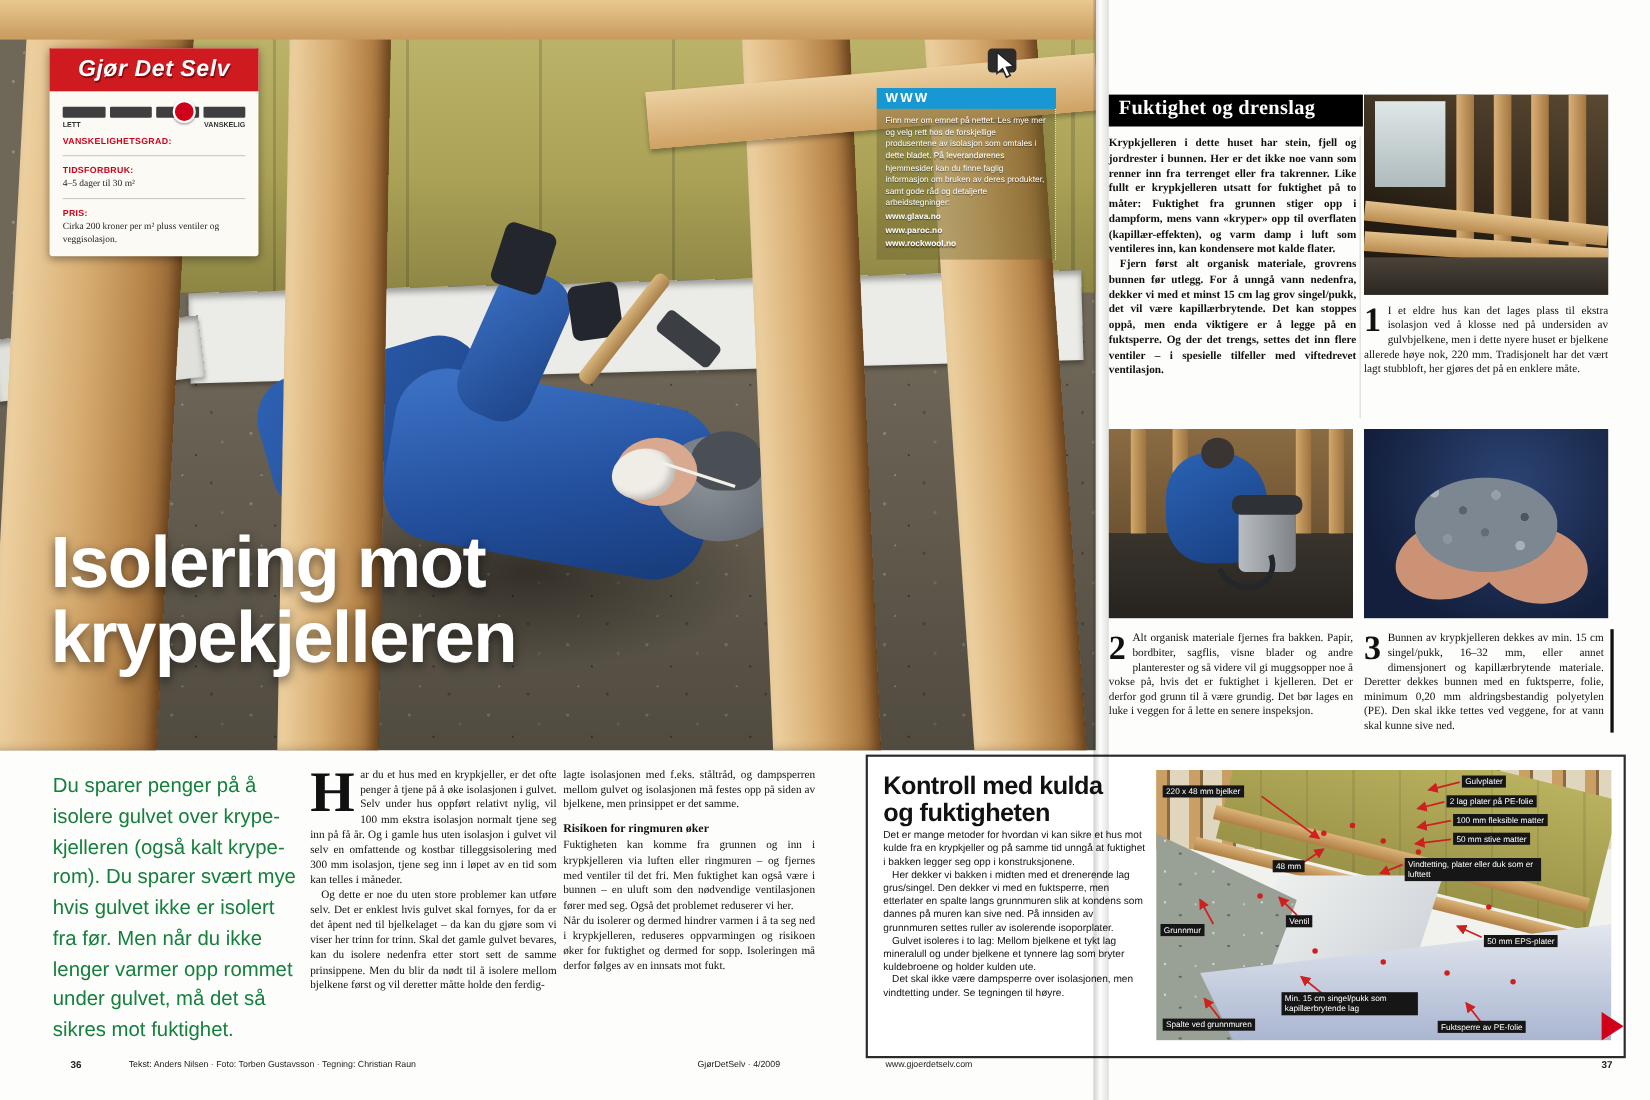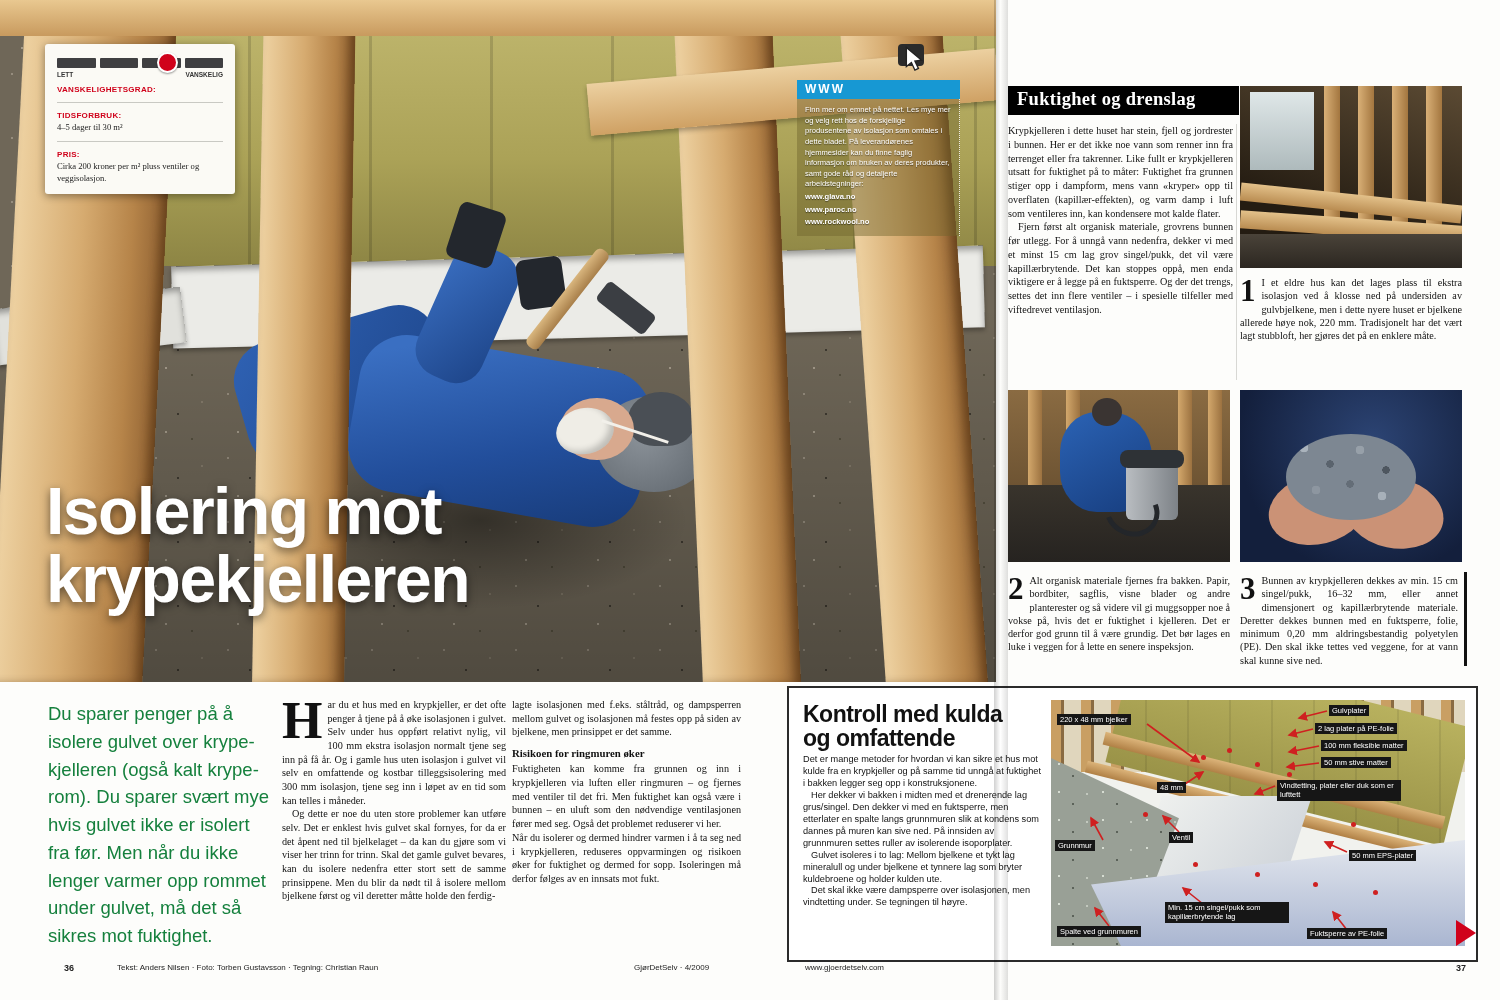--- a/index.html
+++ b/index.html
@@ -98,21 +98,21 @@
   .bodycol p{margin:0 0 0;}
   .bodycol p + p{text-indent:10px;}
   .c1{left:282px;}
   .c2{left:512px;width:229px;}
   .dropcap{float:left;font-size:52px;line-height:.82;font-weight:bold;padding:2px 5px 0 0;}
   .subhead{font-weight:bold;font-size:10.8px;margin:7px 0 2px;}
   
   .rp-head{position:absolute;left:1008px;top:86px;width:222px;background:#000;color:#fff;
         font-weight:bold;font-size:18.5px;padding:3px 0 5px 9px;letter-spacing:.3px;}
   .rp-art{position:absolute;left:1008px;top:124px;width:225px;font-size:10.2px;line-height:1.35;
-        text-align:justify;}
+        text-align:justify;font-weight:bold;}
   .rp-art p{margin:0;}
   .rp-art p + p{text-indent:10px;}
   .vrule1{position:absolute;left:1236px;top:124px;width:1px;height:256px;background:#d8d8d4;}
   .vrule2{position:absolute;left:1464px;top:572px;width:3px;height:94px;background:#111;}
   .photo{position:absolute;overflow:hidden;}
   .ph1{left:1240px;top:86px;width:222px;height:182px;background:linear-gradient(200deg,#5b4a33,#241c12 70%);}
   .ph1 .win{position:absolute;left:10px;top:6px;width:64px;height:78px;background:linear-gradient(#dfe7e8,#aebabc);}
   .ph1 .stud{position:absolute;top:0;width:16px;height:140px;background:linear-gradient(90deg,#d9b077,#a3763f);}
   .ph1 .joist{position:absolute;height:18px;background:linear-gradient(#e3c18a,#b98c51);}
   .ph1 .floor{position:absolute;left:0;bottom:0;width:100%;height:34px;background:linear-gradient(#4a4339,#2c2721);}
@@ -209,20 +209,21 @@
     <div class="beam wood b4"></div>
     <div class="topplate"></div>
     <div class="plank"></div>
 
     <h1 class="headline">
       <span style="display:block">Isolering mot</span>
       <span style="display:block">krypekjelleren</span>
     </h1>
 
     <div class="card">
+      <div class="logo">Gjør Det Selv</div>
       <div class="meter">
         <div class="meter-bar">
           <div class="meter-seg"></div>
             <div class="meter-seg"></div>
           <div class="meter-seg"></div>
             <div class="meter-seg"></div>
         </div>
         <div class="meter-dot"></div>
       </div>
       <div class="meter-labels">
@@ -312,21 +313,21 @@
   </div>
   <div class="stepcap" style="left:1240px;top:574px;width:218px">
     <span class="stepnum">3</span>
     <span>Bunnen av krypkjelleren dekkes av min. 15 cm singel/pukk, 16–32 mm, eller annet dimensjonert og kapillærbrytende materiale. Deretter dekkes bunnen med en fuktsperre, folie, minimum 0,20 mm aldringsbestandig polyetylen (PE). Den skal ikke tettes ved veggene, for at vann skal kunne sive ned.</span>
   </div>
   <div class="vrule2"></div>
 
   <div class="kbox">
     <div class="khead">
       <span style="display:block">Kontroll med kulda</span>
-      <span style="display:block">og omfattende</span>
+      <span style="display:block">og fuktigheten</span>
     </div>
     <div class="kbody">
       <p>Det er mange metoder for hvordan vi kan sikre et hus mot kulde fra en krypkjeller og på samme tid unngå at fuktighet i bakken legger seg opp i konstruksjonene.</p>
       <p>Her dekker vi bakken i midten med et drenerende lag grus/singel. Den dekker vi med en fuktsperre, men etterlater en spalte langs grunnmuren slik at kondens som dannes på muren kan sive ned. På innsiden av grunnmuren settes ruller av isolerende isoporplater.</p>
       <p>Gulvet isoleres i to lag: Mellom bjelkene et tykt lag mineralull og under bjelkene et tynnere lag som bryter kuldebroene og holder kulden ute.</p>
       <p>Det skal ikke være dampsperre over isolasjonen, men vindtetting under. Se tegningen til høyre.</p>
     </div>
 
     <div class="diagram">
       <div class="d-wall"></div>

